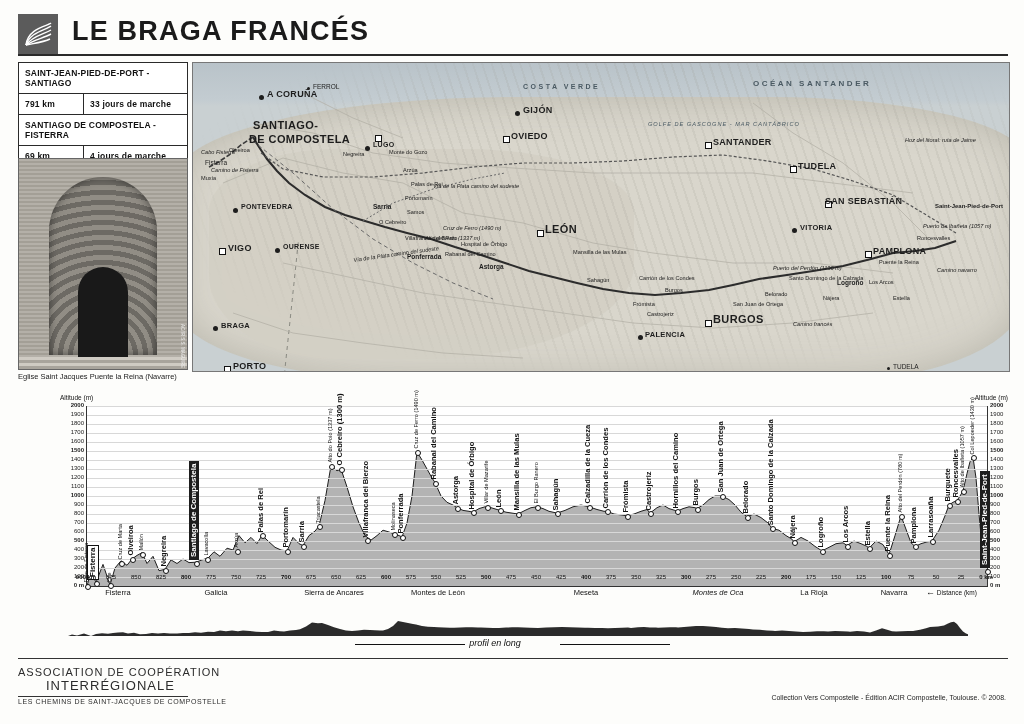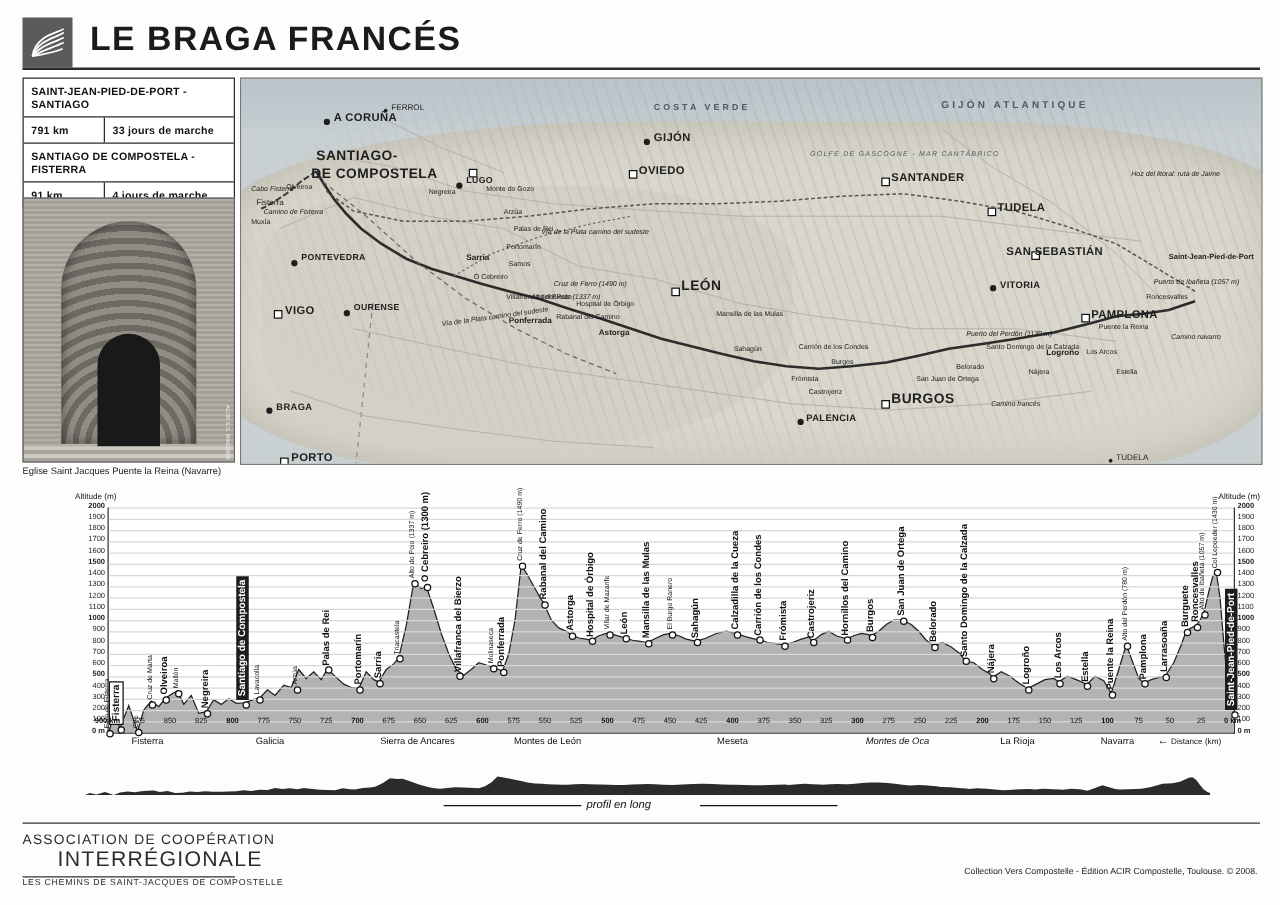--- a/index.html
+++ b/index.html
@@ -201,21 +201,21 @@
     position:absolute;left:560px;top:644px;width:110px;height:1px;background:#111;
   }
   
   .footer-rule{
     position:absolute;left:18px;top:658px;width:990px;height:1px;background:#333;
   }
   .footer-left{
     position:absolute;left:18px;top:666px;width:420px;
   }
   .assoc1{font-size:11px;letter-spacing:1px;color:#2c2c2c;}
-  .assoc2{font-size:17px;letter-spacing:1px;color:#2c2c2c;margin-left:28px;}
+  .assoc2{font-size:13px;letter-spacing:1px;color:#2c2c2c;margin-left:28px;}
   .assoc3{font-size:7px;letter-spacing:.6px;color:#2c2c2c;margin-top:4px;}
   .footer-right{
     position:absolute;right:18px;top:694px;font-size:7px;color:#222;text-align:right;
   }
   .footer-divider{
     position:absolute;left:18px;top:690px;width:170px;height:1px;background:#333;
   }
 </style>
 </head>
 <body>
@@ -239,21 +239,21 @@
   </div>
 
   <div class="infobox">
     <div class="info-row">SAINT-JEAN-PIED-DE-PORT - SANTIAGO</div>
     <div class="info-row info-split" style="padding:0">
       <div>791 km</div>
       <div>33 jours de marche</div>
     </div>
     <div class="info-row">SANTIAGO DE COMPOSTELA - FISTERRA</div>
     <div class="info-row info-split" style="padding:0;border-bottom:none">
-      <div>91 km</div>
+      <div>69 km</div>
       <div>4 jours de marche</div>
     </div>
   </div>
 
   <div class="photo">
     <div class="facade"></div>
     <div class="arch"></div>
     <div class="door"></div>
     <div class="steps"></div>
     <div style="position:absolute;right:2px;bottom:1px;font-size:4.5px;color:#eee;writing-mode:vertical-rl;">AC/IR S.S. MAGUIRE</div>
@@ -292,39 +292,39 @@
 
       <g stroke="#6a6a6a" stroke-width="1" fill="none" stroke-dasharray="4 3">
         <path d="M60 78 L100 110 L140 146 L180 176 L220 200 L260 220 L300 236"></path>
       </g>
 
       <g stroke="#6a6a6a" stroke-width="1" fill="none" stroke-dasharray="2 2">
         <path d="M170 158 L200 140 L240 126 L280 116 L312 110"></path>
       </g>
     </svg>
 
-    <div class="mlabel sea-lbl" style="left:560px;top:16px">GIJÓN ATLANTIQUE</div>
+    <div class="mlabel sea-lbl" style="left:560px;top:16px">OCÉAN SANTANDER</div>
     <div class="mlabel sea-lbl" style="left:330px;top:20px;font-size:7px">COSTA VERDE</div>
     <div class="mlabel small-it" style="left:455px;top:58px;color:#4a5a63;letter-spacing:1px">GOLFE DE GASCOGNE - MAR CANTÁBRICO</div>
 
     <div class="mdot sq" style="left:182px;top:72px"></div>
     <div class="mlabel big" style="left:60px;top:56px">SANTIAGO-</div>
     <div class="mlabel big" style="left:56px;top:70px">DE COMPOSTELA</div>
     <div class="mdot" style="left:66px;top:32px"></div>
     <div class="mlabel city" style="left:74px;top:26px">A CORUÑA</div>
     <div class="mdot sq" style="left:310px;top:73px"></div>
     <div class="mlabel city" style="left:318px;top:68px">OVIEDO</div>
     <div class="mdot" style="left:322px;top:48px"></div>
     <div class="mlabel city" style="left:330px;top:42px">GIJÓN</div>
     <div class="mdot sq" style="left:512px;top:79px"></div>
     <div class="mlabel city" style="left:520px;top:74px">SANTANDER</div>
     <div class="mdot sq" style="left:597px;top:103px"></div>
     <div class="mlabel city" style="left:605px;top:98px">TUDELA</div>
     <div class="mdot sq" style="left:632px;top:138px"></div>
-    <div class="mlabel city" style="left:612px;top:133px">SAN SEBASTIÁN</div>
+    <div class="mlabel city" style="left:632px;top:133px">SAN SEBASTIÁN</div>
     <div class="mdot" style="left:599px;top:165px"></div>
     <div class="mlabel city" style="left:607px;top:160px;font-size:7.5px">VITORIA</div>
     <div class="mdot sq" style="left:672px;top:188px"></div>
     <div class="mlabel city" style="left:680px;top:183px">PAMPLONA</div>
     <div class="mdot sq" style="left:344px;top:167px"></div>
     <div class="mlabel big" style="left:352px;top:160px">LEÓN</div>
     <div class="mdot sq" style="left:512px;top:257px"></div>
     <div class="mlabel big" style="left:520px;top:250px">BURGOS</div>
     <div class="mdot" style="left:445px;top:272px"></div>
     <div class="mlabel city" style="left:452px;top:267px;font-size:7.5px">PALENCIA</div>

